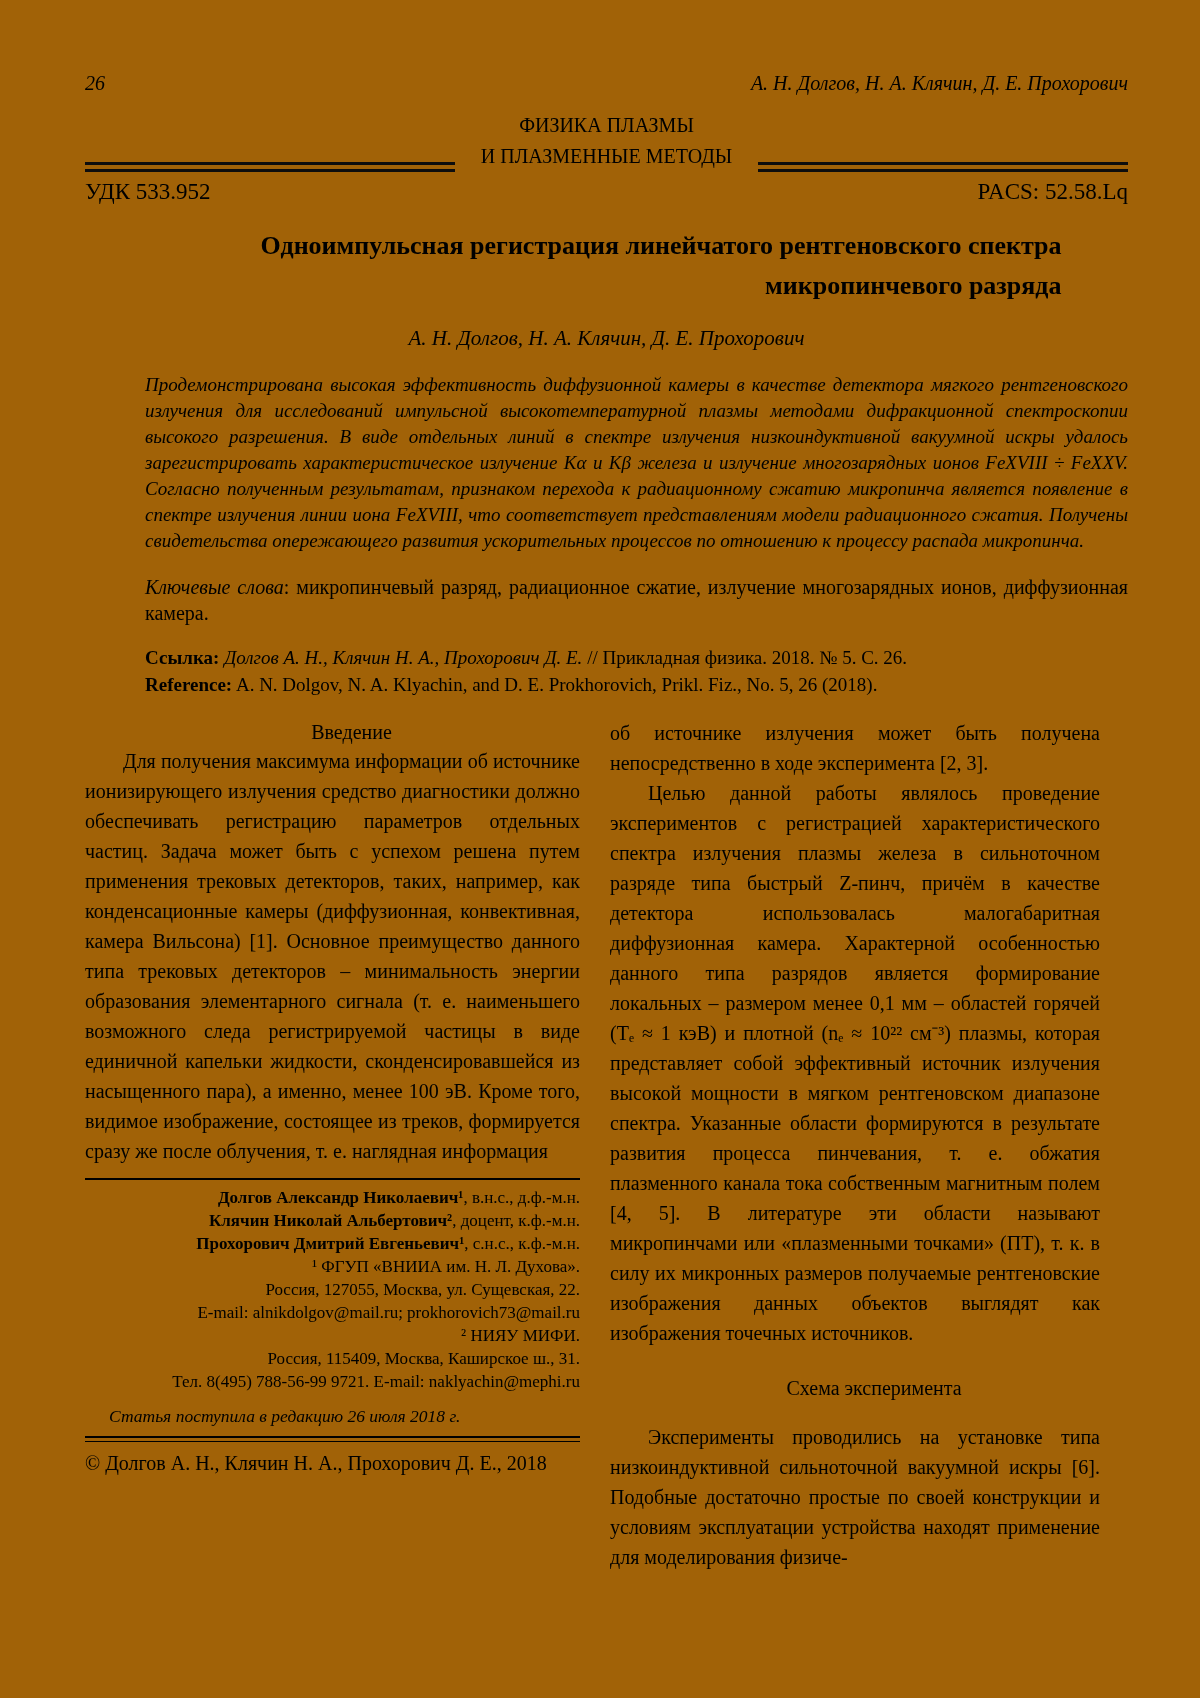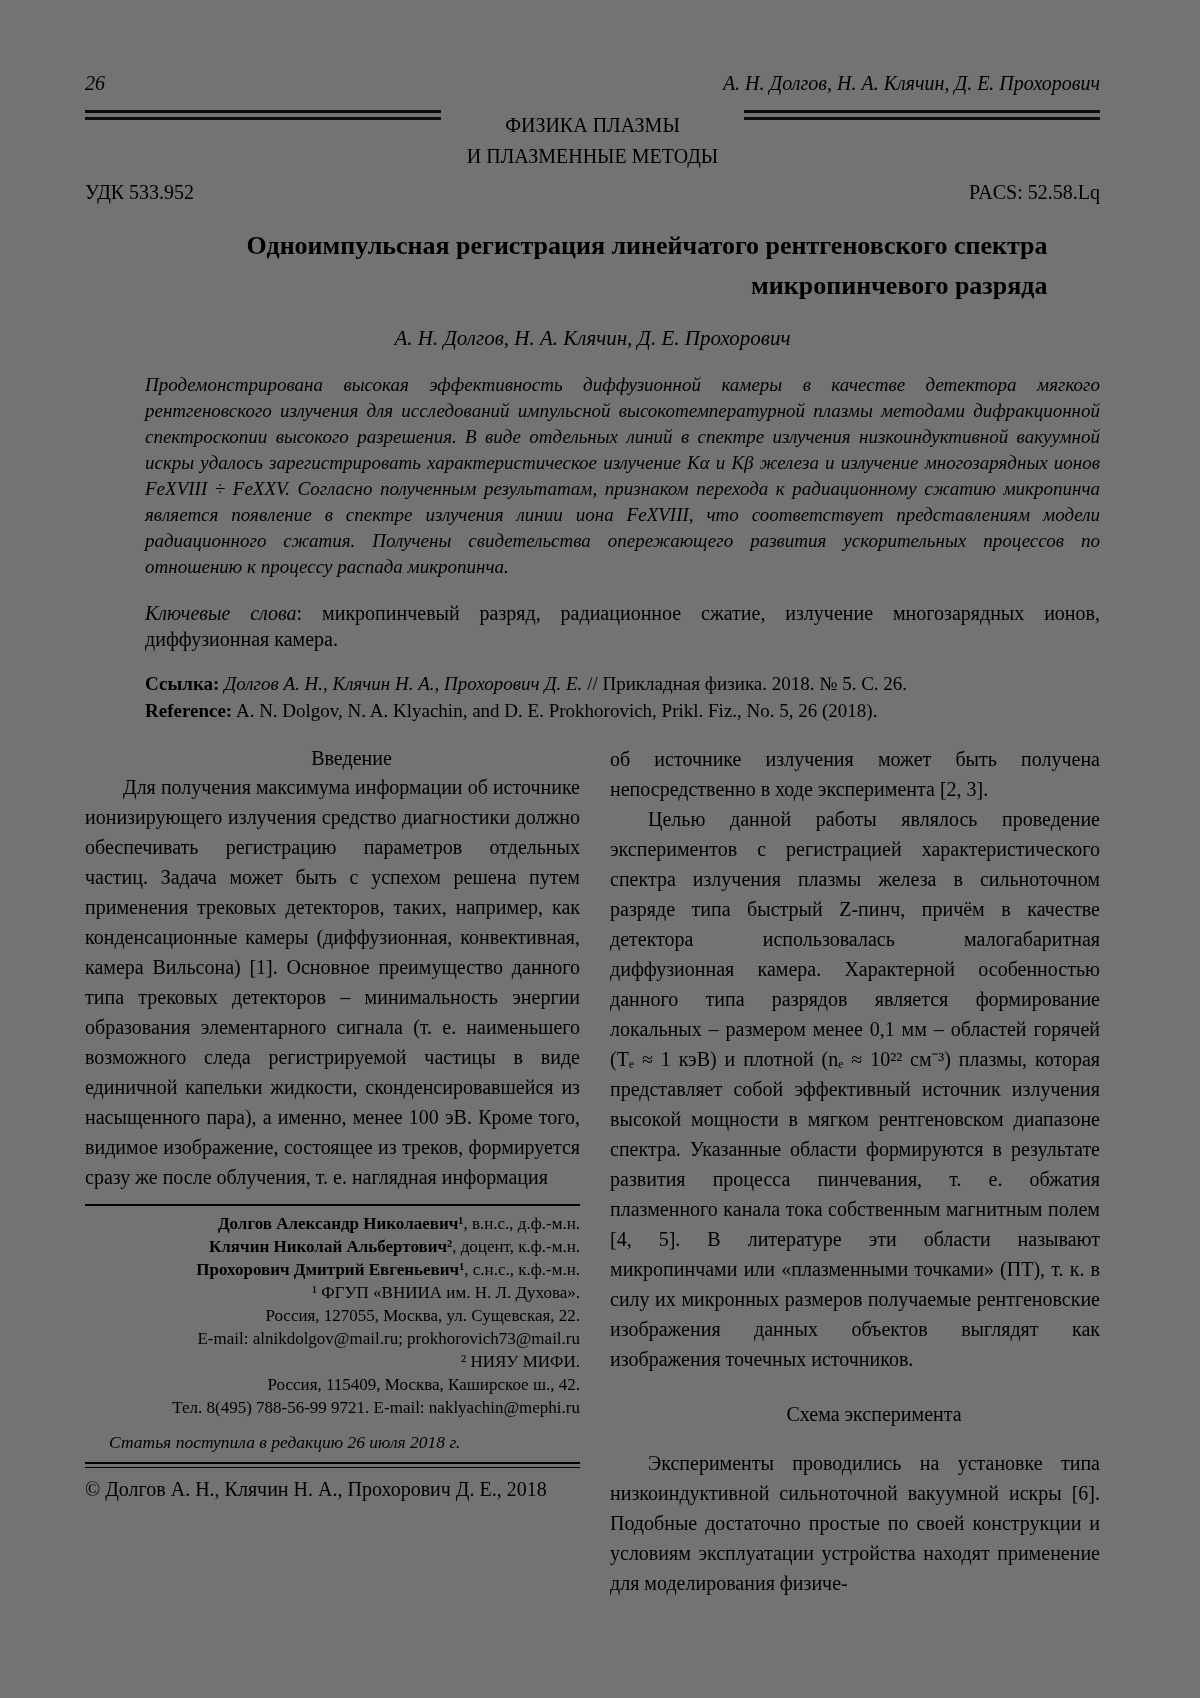--- a/index.html
+++ b/index.html
@@ -1,33 +1,33 @@
 <!DOCTYPE html>
 <html lang="ru"><head>
 <meta charset="utf-8">
 <style>
   html,body{margin:0;padding:0;background:#ffffff;}
   .page{
     position:relative;
     width:1200px;height:1698px;
-    background:#737373;color:#000;
+    background:#a16207;color:#000;
     font-family:"Liberation Serif", serif;
     box-sizing:border-box;
-    padding:72px 100px 0 85px;
+    padding:72px 72px 0 85px;
     overflow:hidden;
   }
   
   .running-head{display:flex;justify-content:space-between;align-items:baseline;
     font-style:italic;font-size:20px;line-height:22px;}
   
-  .rubric{display:flex;align-items:flex-start;gap:26px;margin-top:16px;}
+  .rubric{display:flex;align-items:flex-end;gap:26px;margin-top:16px;}
   .double-rule{flex:1;height:4px;border-top:3.5px solid #0d0d0d;border-bottom:3.5px solid #0d0d0d;}
   .rubric-text{text-align:center;font-size:20px;line-height:31px;white-space:nowrap;}
   
-  .codes{display:flex;justify-content:space-between;margin-top:8px;font-size:20px;line-height:24px;}
+  .codes{display:flex;justify-content:space-between;margin-top:8px;font-size:23px;line-height:24px;}
   
   .title{margin:22px auto 0;max-width:910px;text-align:right;
     font-weight:bold;font-size:26px;line-height:40px;}
   .byline{margin-top:18px;text-align:center;font-style:italic;font-size:21px;line-height:28px;}
   
   .abstract{margin:20px 0 0 60px;font-weight:normal;font-style:italic;
     font-size:19px;line-height:26px;text-align:justify;}
   .keywords{margin:20px 0 0 60px;font-size:20px;line-height:26px;text-align:justify;}
   .keywords .kw-label{font-style:italic;}
   .cite-block{margin:18px 0 0 60px;font-size:19px;line-height:27px;text-align:justify;}
@@ -95,21 +95,21 @@
       <p>Для получения максимума информации об источнике ионизирующего излучения средство диагностики должно обеспечивать регистрацию параметров отдельных частиц. Задача может быть с успехом решена путем применения трековых детекторов, таких, например, как конденсационные камеры (диффузионная, конвективная, камера Вильсона) [1]. Основное преимущество данного типа трековых детекторов – минимальность энергии образования элементарного сигнала (т. е. наименьшего возможного следа регистрируемой частицы в виде единичной капельки жидкости, сконденсировавшейся из насыщенного пара), а именно, менее 100 эВ. Кроме того, видимое изображение, состоящее из треков, формируется сразу же после облучения, т. е. наглядная информация</p>
 
       <div class="footnote">
         <div class="fn-line"><span class="fn-name">Долгов Александр Николаевич¹</span><span>, в.н.с., д.ф.-м.н.</span></div>
         <div class="fn-line"><span class="fn-name">Клячин Николай Альбертович²</span><span>, доцент, к.ф.-м.н.</span></div>
         <div class="fn-line"><span class="fn-name">Прохорович Дмитрий Евгеньевич¹</span><span>, с.н.с., к.ф.-м.н.</span></div>
         <div class="fn-line">¹ ФГУП «ВНИИА им. Н. Л. Духова».</div>
         <div class="fn-line">Россия, 127055, Москва, ул. Сущевская, 22.</div>
         <div class="fn-line">E-mail: alnikdolgov@mail.ru; prokhorovich73@mail.ru</div>
         <div class="fn-line">² НИЯУ МИФИ.</div>
-        <div class="fn-line">Россия, 115409, Москва, Каширское ш., 42.</div>
+        <div class="fn-line">Россия, 115409, Москва, Каширское ш., 31.</div>
         <div class="fn-line">Тел. 8(495) 788-56-99 9721. E-mail: naklyachin@mephi.ru</div>
       </div>
 
       <div class="received">Статья поступила в редакцию 26 июля 2018 г.</div>
       <div class="thin-double-rule"></div>
       <div class="copyright">© Долгов А. Н., Клячин Н. А., Прохорович Д. Е., 2018</div>
     </div>
 
     <div class="col col-right">
       <p class="no-indent">об источнике излучения может быть получена непосредственно в ходе эксперимента [2, 3].</p>

